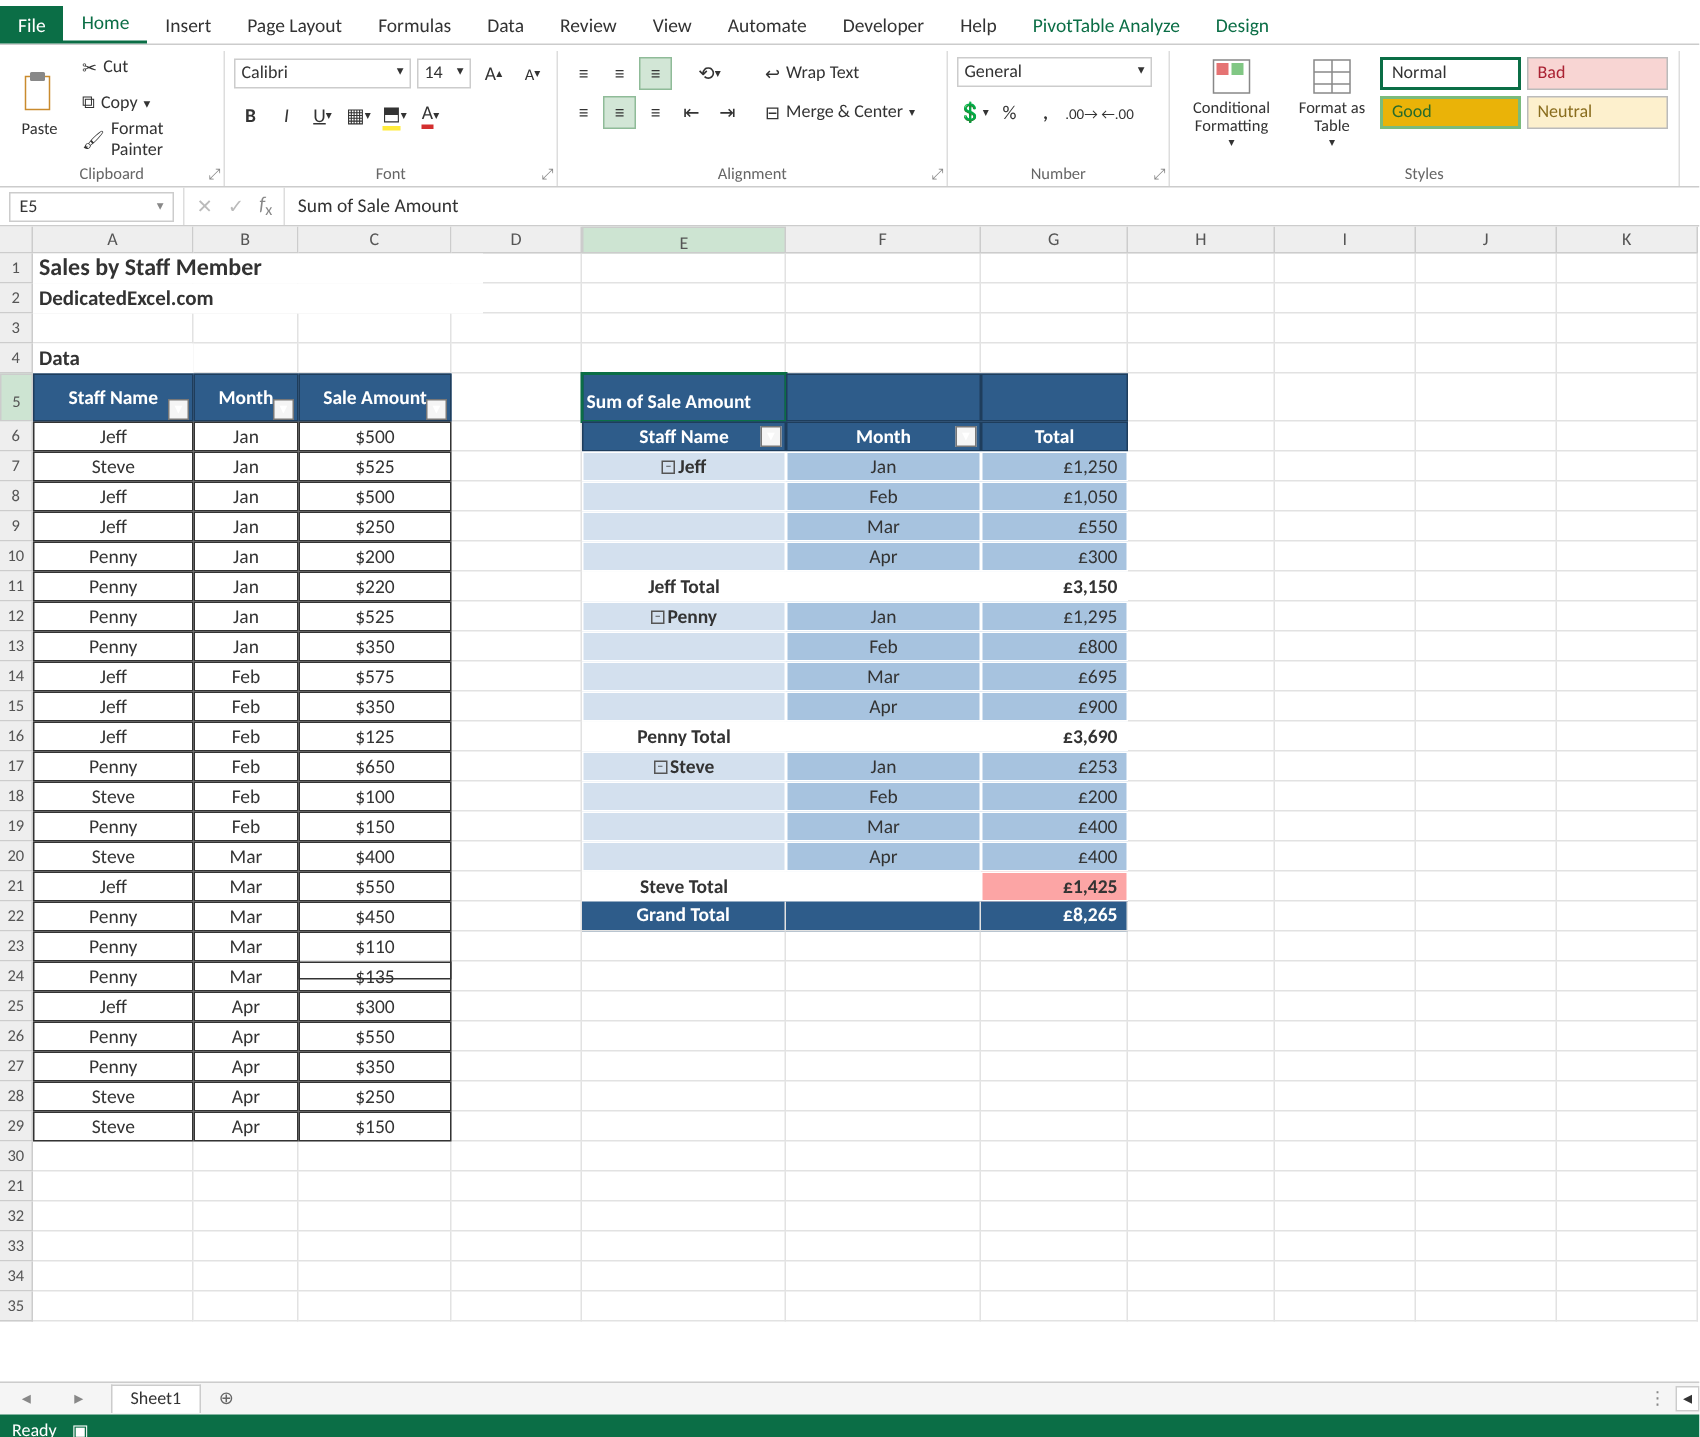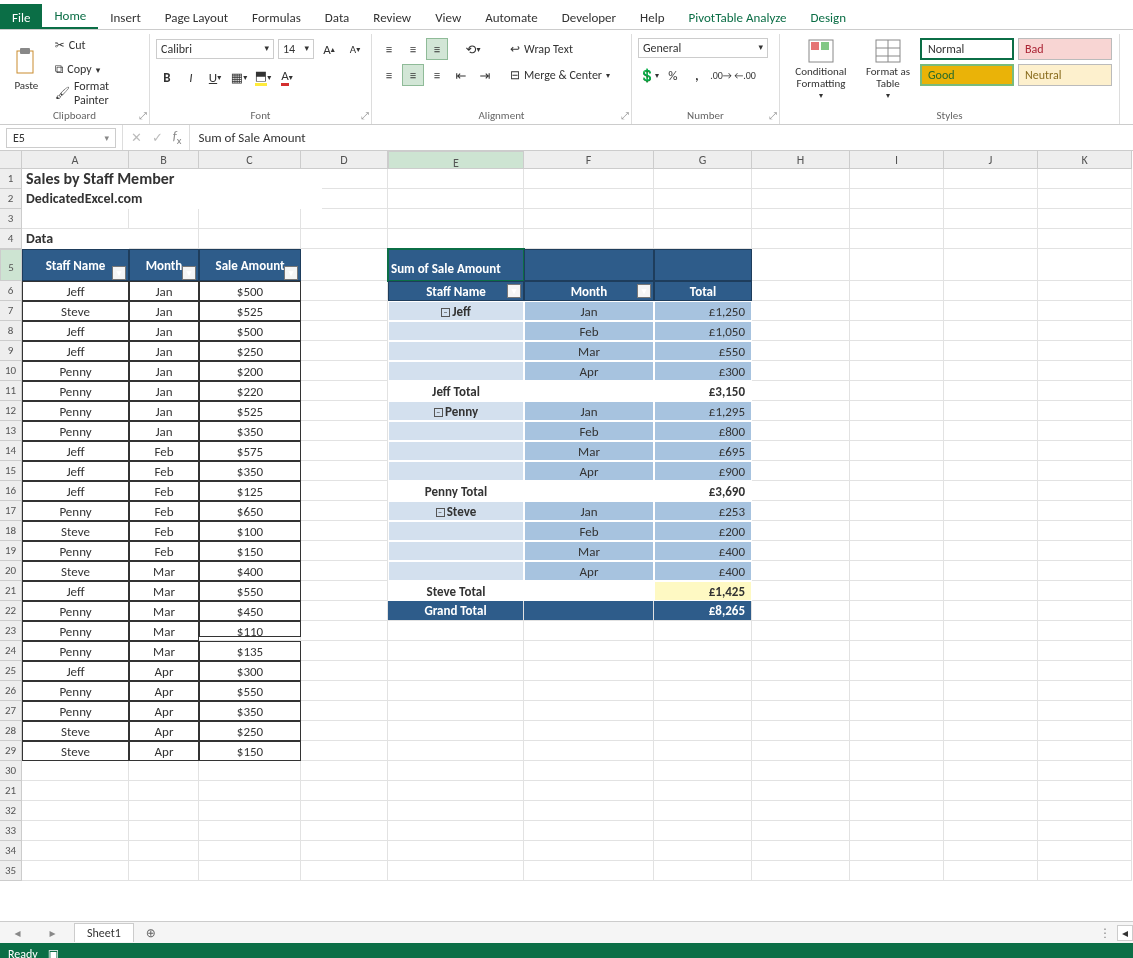--- a/index.html
+++ b/index.html
@@ -747,21 +747,21 @@
       <div class="cell tbl-b" style="left: 107px; top: 392px; width: 70px; height: 20px;">Mar</div>
       <div class="cell tbl-b" style="left: 177px; top: 392px; width: 102px; height: 20px;">$400</div>
       <div class="cell tbl-b" style="left: 0px; top: 412px; width: 107px; height: 20px;">Jeff</div>
       <div class="cell tbl-b" style="left: 107px; top: 412px; width: 70px; height: 20px;">Mar</div>
       <div class="cell tbl-b" style="left: 177px; top: 412px; width: 102px; height: 20px;">$550</div>
       <div class="cell tbl-b" style="left: 0px; top: 432px; width: 107px; height: 20px;">Penny</div>
       <div class="cell tbl-b" style="left: 107px; top: 432px; width: 70px; height: 20px;">Mar</div>
       <div class="cell tbl-b" style="left: 177px; top: 432px; width: 102px; height: 20px;">$450</div>
       <div class="cell tbl-b" style="left: 0px; top: 452px; width: 107px; height: 20px;">Penny</div>
       <div class="cell tbl-b" style="left: 107px; top: 452px; width: 70px; height: 20px;">Mar</div>
-      <div class="cell tbl-b" style="left: 177px; top: 452px; width: 102px; height: 16px;">$110</div>
+      <div class="cell tbl-b" style="left: 177px; top: 452px; width: 102px; height: 32px;">$110</div>
       <div class="cell tbl-b" style="left: 0px; top: 472px; width: 107px; height: 20px;">Penny</div>
       <div class="cell tbl-b" style="left: 107px; top: 472px; width: 70px; height: 20px;">Mar</div>
       <div class="cell tbl-b" style="left: 177px; top: 472px; width: 102px; height: 20px;">$135</div>
       <div class="cell tbl-b" style="left: 0px; top: 492px; width: 107px; height: 20px;">Jeff</div>
       <div class="cell tbl-b" style="left: 107px; top: 492px; width: 70px; height: 20px;">Apr</div>
       <div class="cell tbl-b" style="left: 177px; top: 492px; width: 102px; height: 20px;">$300</div>
       <div class="cell tbl-b" style="left: 0px; top: 512px; width: 107px; height: 20px;">Penny</div>
       <div class="cell tbl-b" style="left: 107px; top: 512px; width: 70px; height: 20px;">Apr</div>
       <div class="cell tbl-b" style="left: 177px; top: 512px; width: 102px; height: 20px;">$550</div>
       <div class="cell tbl-b" style="left: 0px; top: 532px; width: 107px; height: 20px;">Penny</div>
@@ -818,21 +818,21 @@
       <div class="cell pt-med" style="left: 502px; top: 352px; width: 130px; height: 20px; text-align: center;">Feb</div>
       <div class="cell pt-med" style="left: 632px; top: 352px; width: 98px; height: 20px; text-align: right; padding-right: 6px;">£200</div>
       <div class="cell pt-light" style="left: 366px; top: 372px; width: 136px; height: 20px;"></div>
       <div class="cell pt-med" style="left: 502px; top: 372px; width: 130px; height: 20px; text-align: center;">Mar</div>
       <div class="cell pt-med" style="left: 632px; top: 372px; width: 98px; height: 20px; text-align: right; padding-right: 6px;">£400</div>
       <div class="cell pt-light" style="left: 366px; top: 392px; width: 136px; height: 20px;"></div>
       <div class="cell pt-med" style="left: 502px; top: 392px; width: 130px; height: 20px; text-align: center;">Apr</div>
       <div class="cell pt-med" style="left: 632px; top: 392px; width: 98px; height: 20px; text-align: right; padding-right: 6px;">£400</div>
       <div class="cell pt-total" style="left: 366px; top: 412px; width: 136px; height: 20px; text-align: center; background: rgb(255, 255, 255);"><b>Steve Total</b></div>
       <div class="cell pt-total" style="left: 502px; top: 412px; width: 130px; height: 20px; background: rgb(255, 255, 255);"></div>
-      <div class="cell pt-total" style="left: 632px; top: 412px; width: 98px; height: 20px; text-align: right; padding-right: 6px; background: #fef9c3;"><b>£1,425</b></div>
+      <div class="cell pt-total" style="left: 632px; top: 412px; width: 98px; height: 20px; text-align: right; padding-right: 6px; background: #fca5a5;"><b>£1,425</b></div>
       <div class="cell pt-dark" style="left: 366px; top: 432px; width: 136px; height: 20px; text-align: center;"><b>Grand Total</b></div>
       <div class="cell pt-dark" style="left: 502px; top: 432px; width: 130px; height: 20px;"></div>
       <div class="cell pt-dark" style="left: 632px; top: 432px; width: 98px; height: 20px; text-align: right; padding-right: 6px;"><b>£8,265</b></div>
     </div>
 </div>
 
 <div class="sheet-bar">
   <div class="sheet-nav">
     <span>◂</span>
     <span>▸</span>

